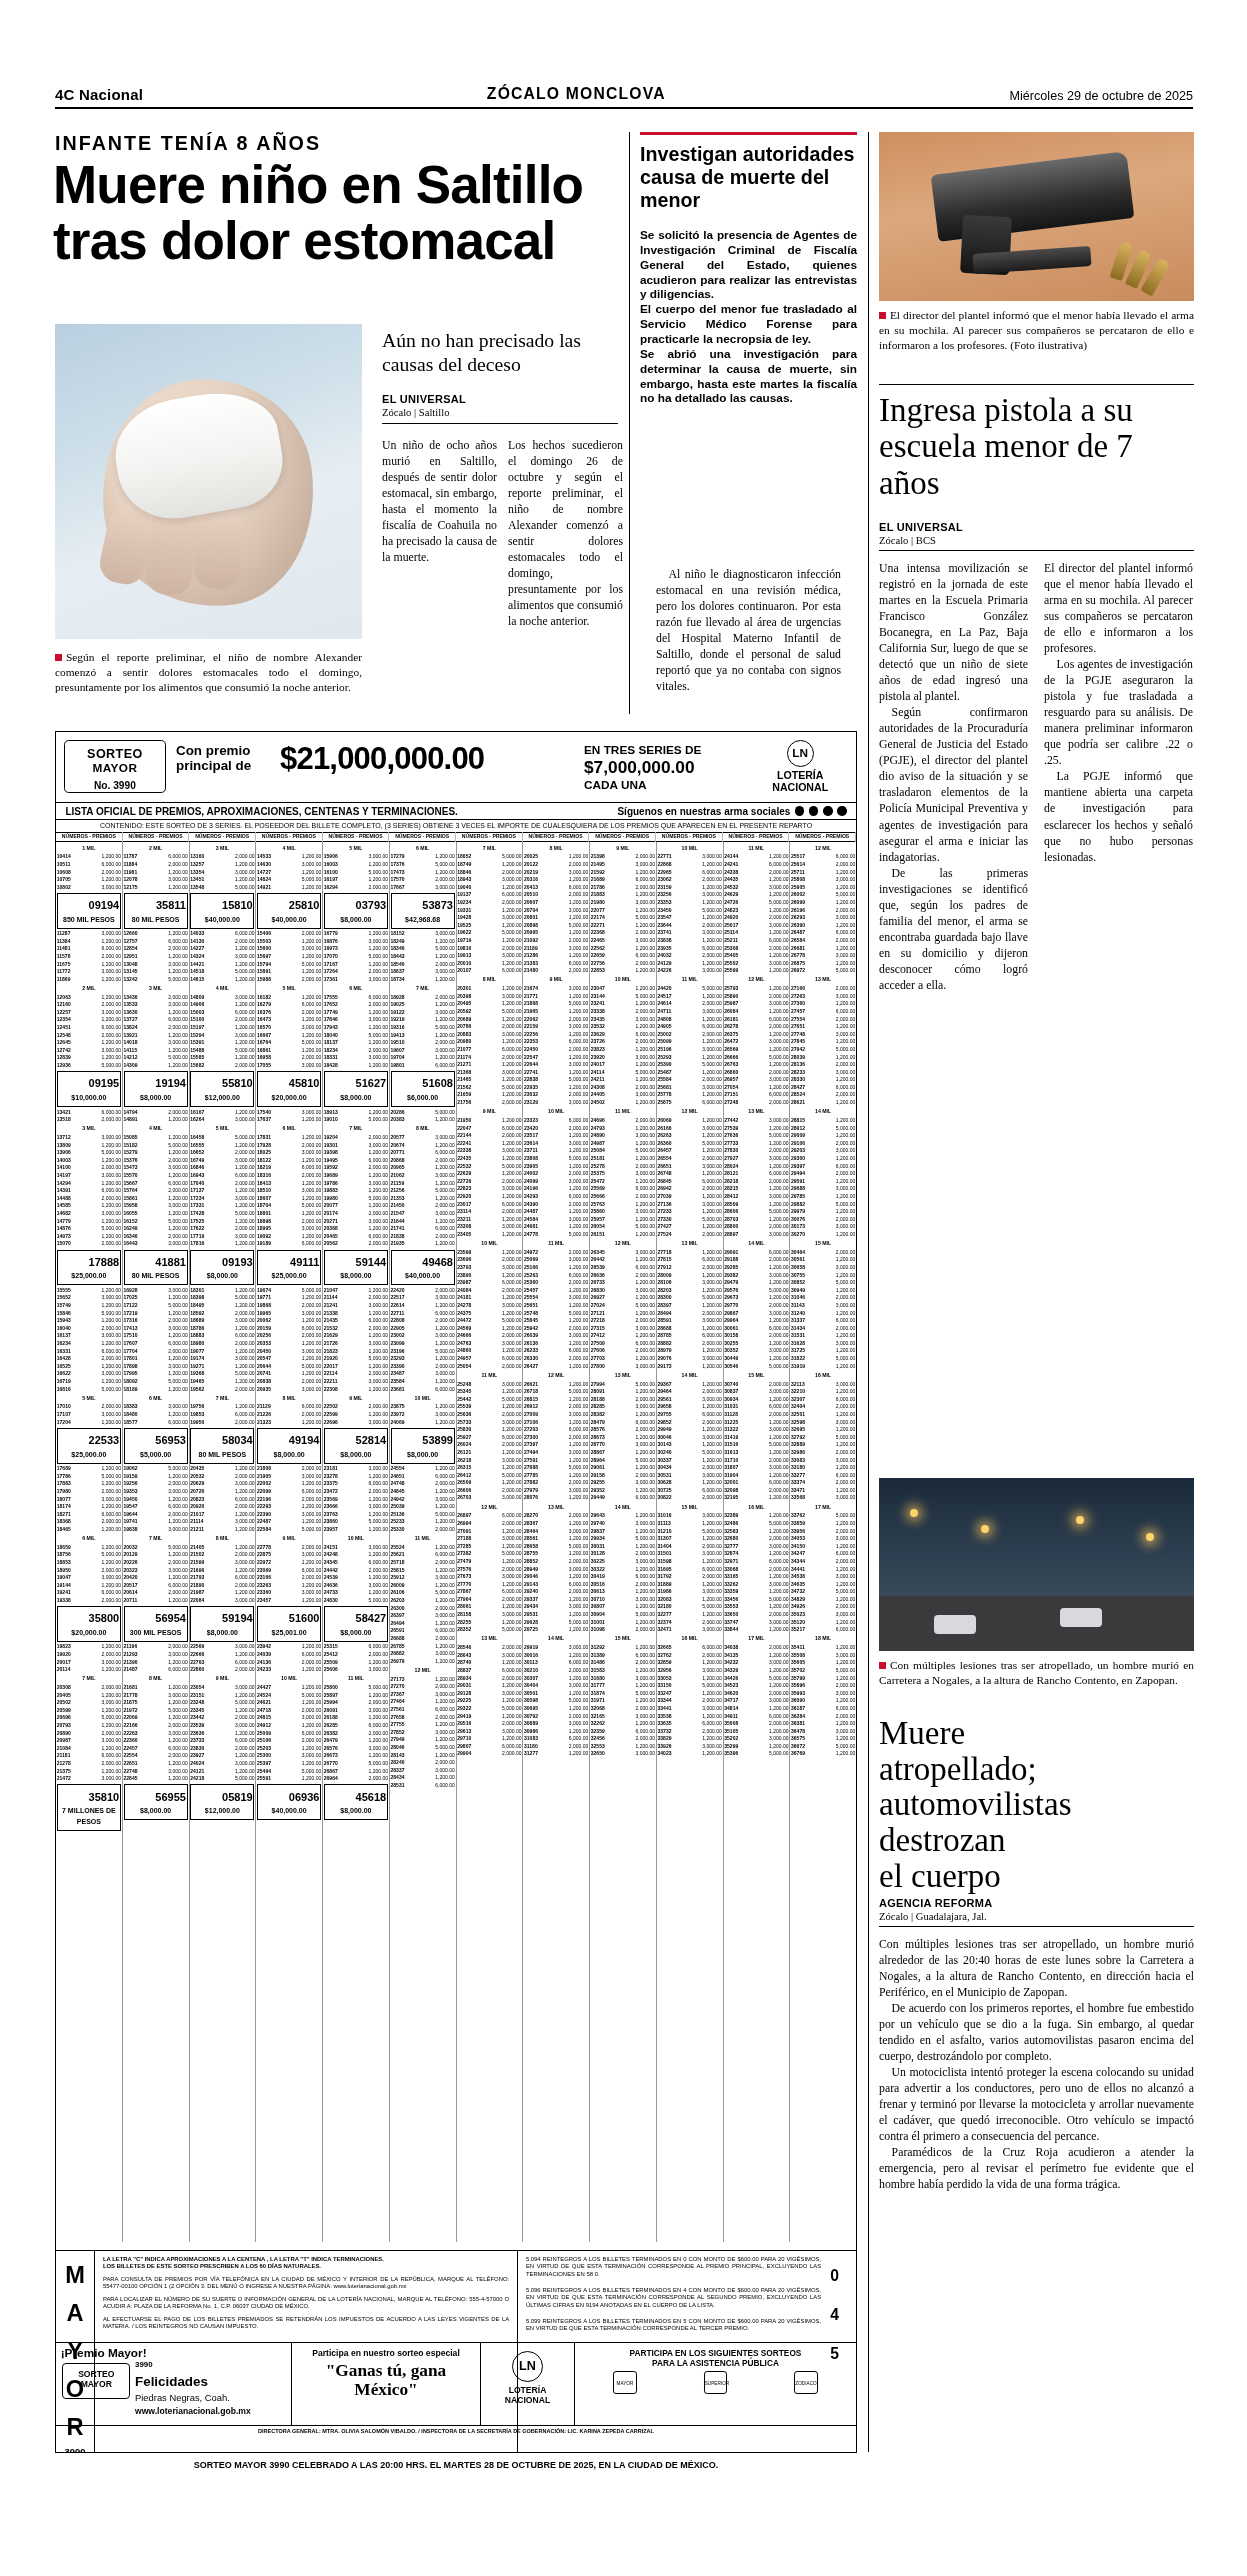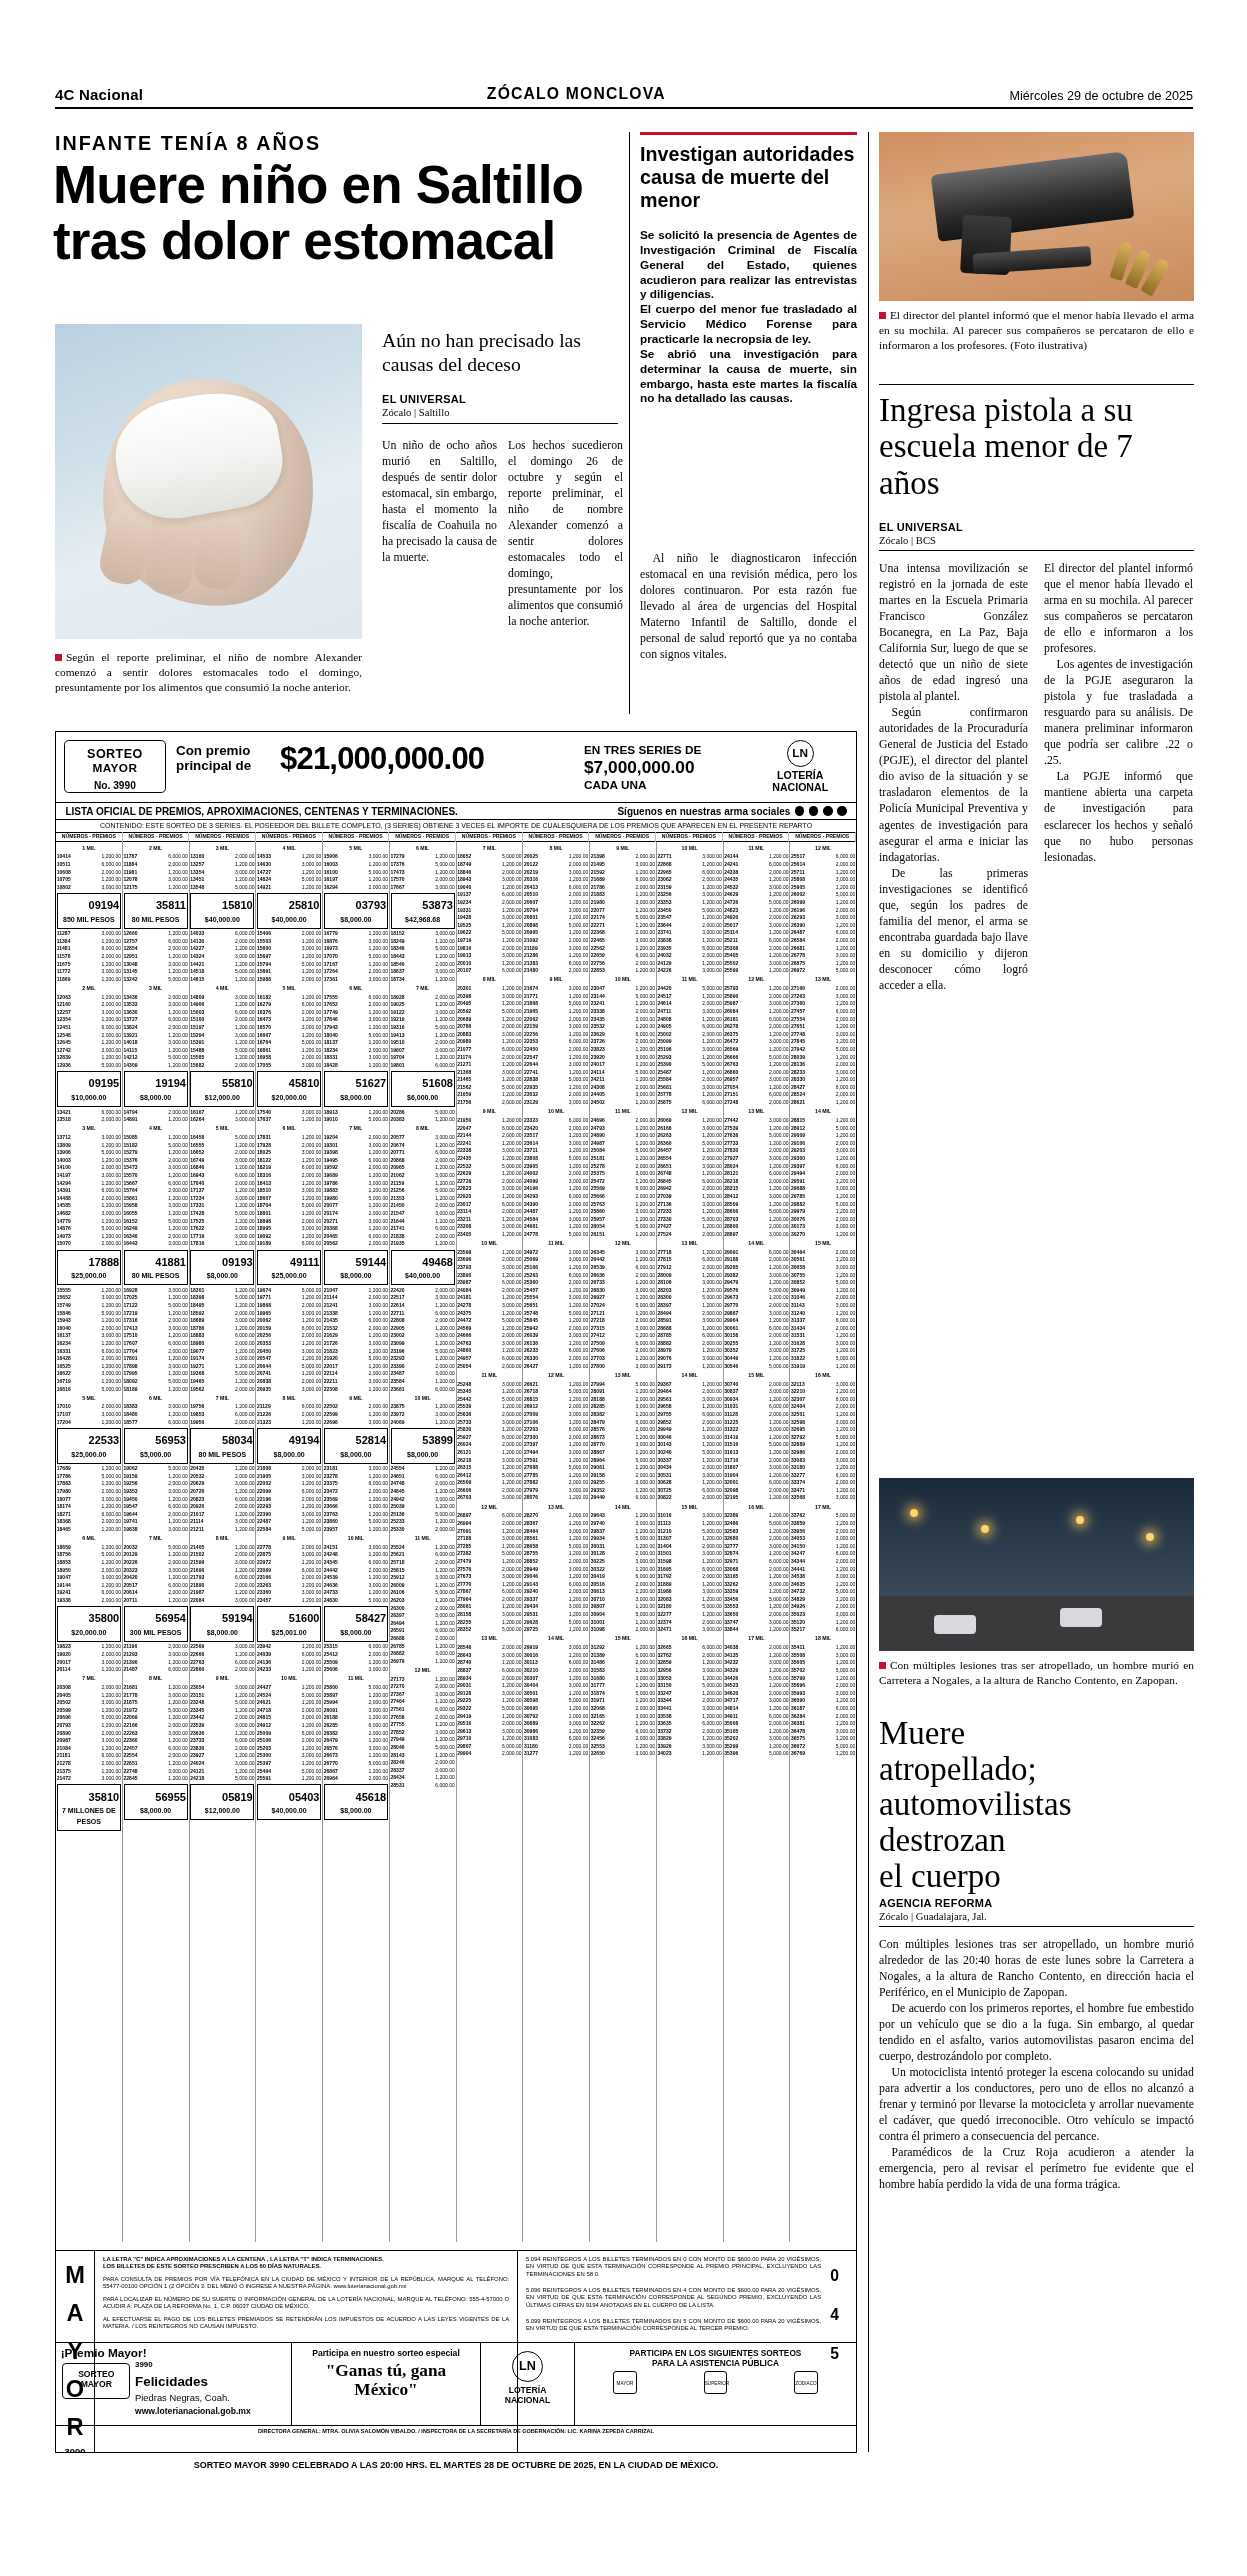--- a/index.html
+++ b/index.html
@@ -108,21 +108,21 @@
   .center-lead {
     position:absolute; left:640px; top:228px; width:217px;
     font-family:"Liberation Sans", sans-serif; font-weight:bold;
     font-size:11.8px; line-height:1.26; text-align:justify;
   }
   .center-lead p { margin:0 0 0 0; }
   .center-body {
     position:absolute; left:640px; top:550px; width:217px;
     font-size:11.8px; line-height:1.36; text-align:justify;
   }
-  .center-body p { margin:0; text-indent:12.6px; }
+  .center-body p { margin:16px; text-indent:12.6px; }
 
   
   .gun-photo {
     position:absolute; left:879px; top:132px; width:315px; height:169px;
     background:linear-gradient(170deg,#cf8f60 0%,#dba87e 40%,#c98b5c 100%);
     overflow:hidden;
   }
   .gun-photo .pistol {
     position:absolute; left:55px; top:31px; width:197px; height:67px;
     background:linear-gradient(180deg,#6a6a6a,#2e2e2e 60%,#151515);
@@ -1993,21 +1993,21 @@
             </div>
             <div class="row">
               <span class="n">25494</span>
               <span>5,000.00</span>
             </div>
             <div class="row">
               <span class="n">25591</span>
               <span>1,200.00</span>
             </div>
             <div class="boxed">
-              <div class="bignum">05403</div>
+              <div class="bignum">06936</div>
               <div class="bigamt">$40,000.00</div>
             </div>
           </div>
           <div class="col">
             <div class="subhdr">5 MIL</div>
             <div class="row">
               <span class="n">15906</span>
               <span>3,000.00</span>
             </div>
             <div class="row">

